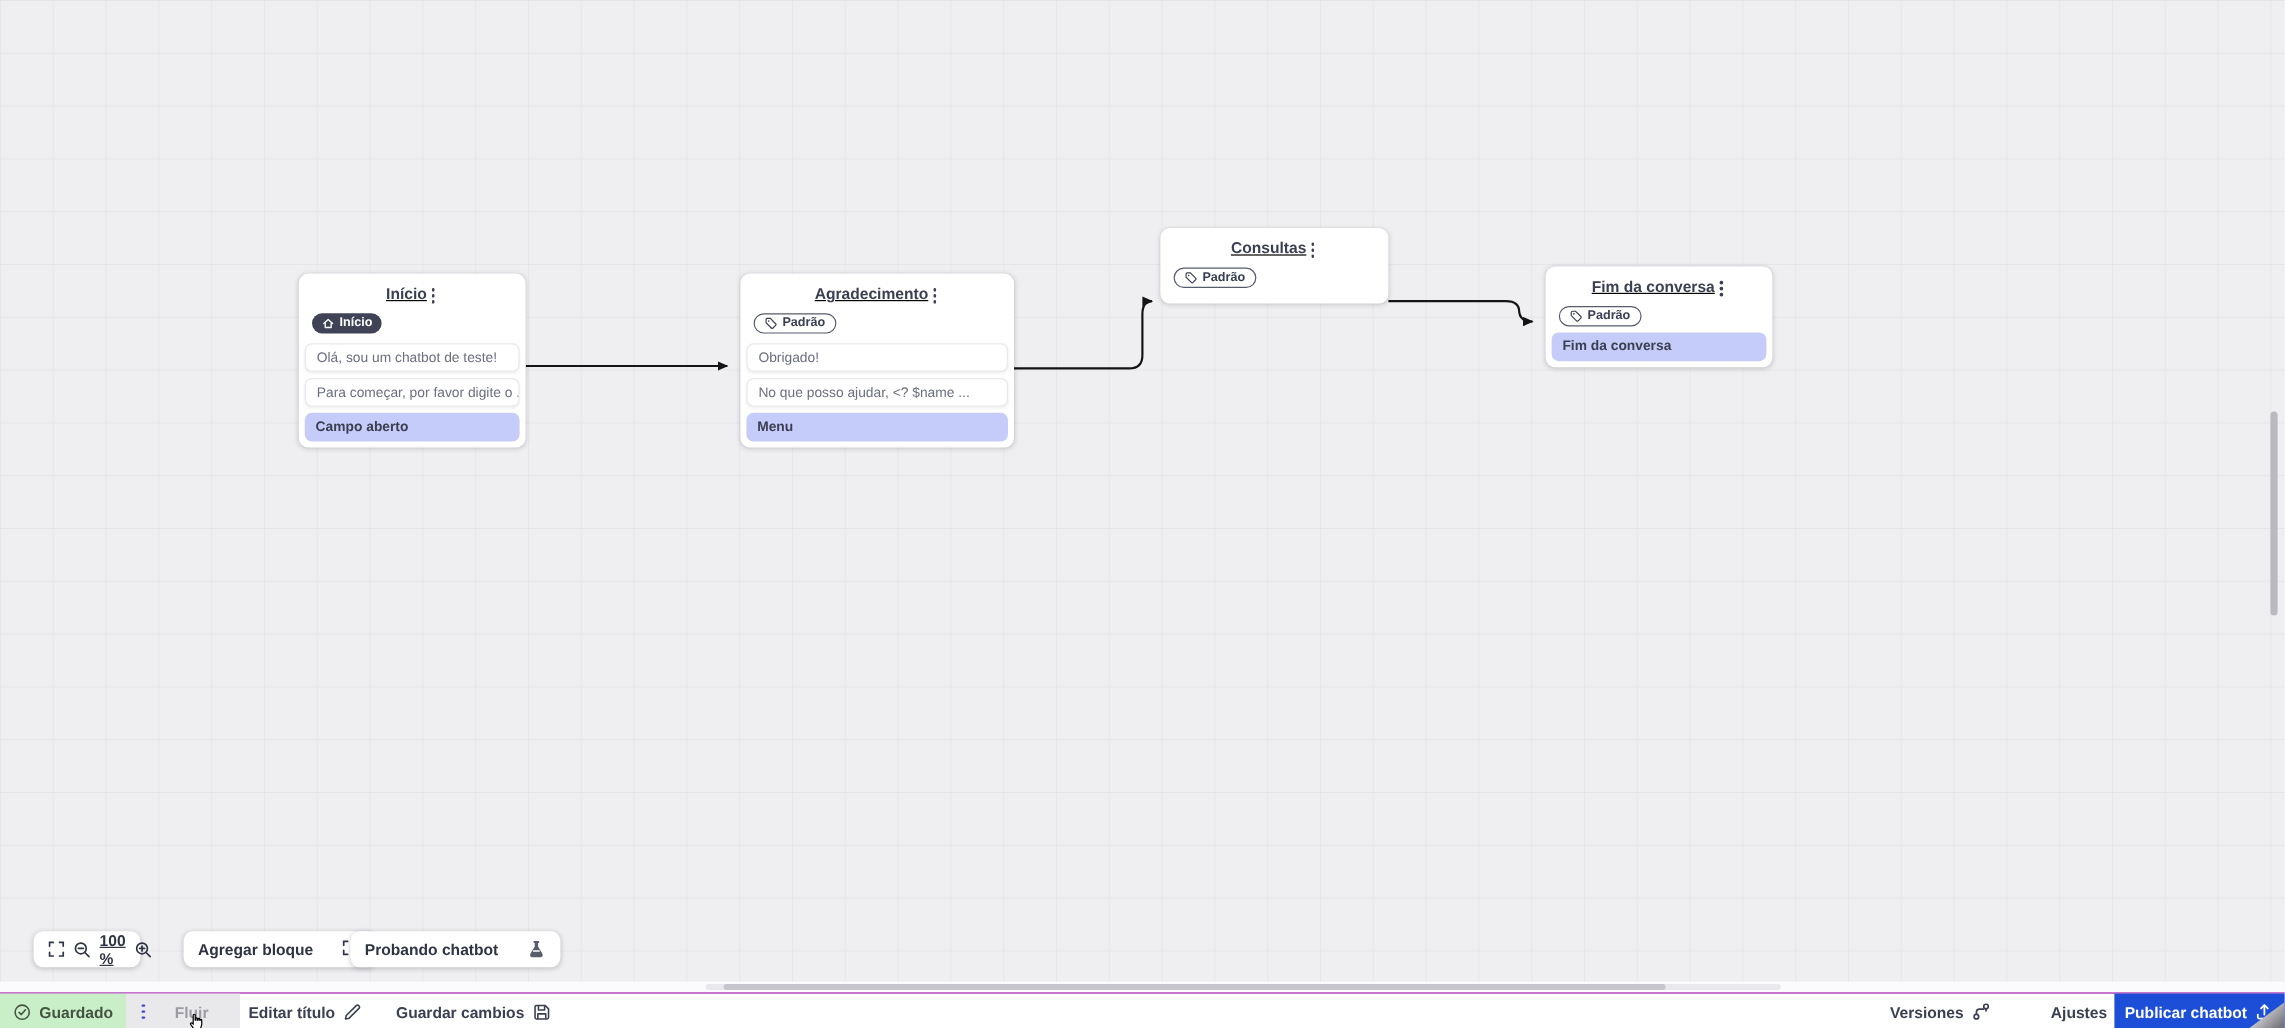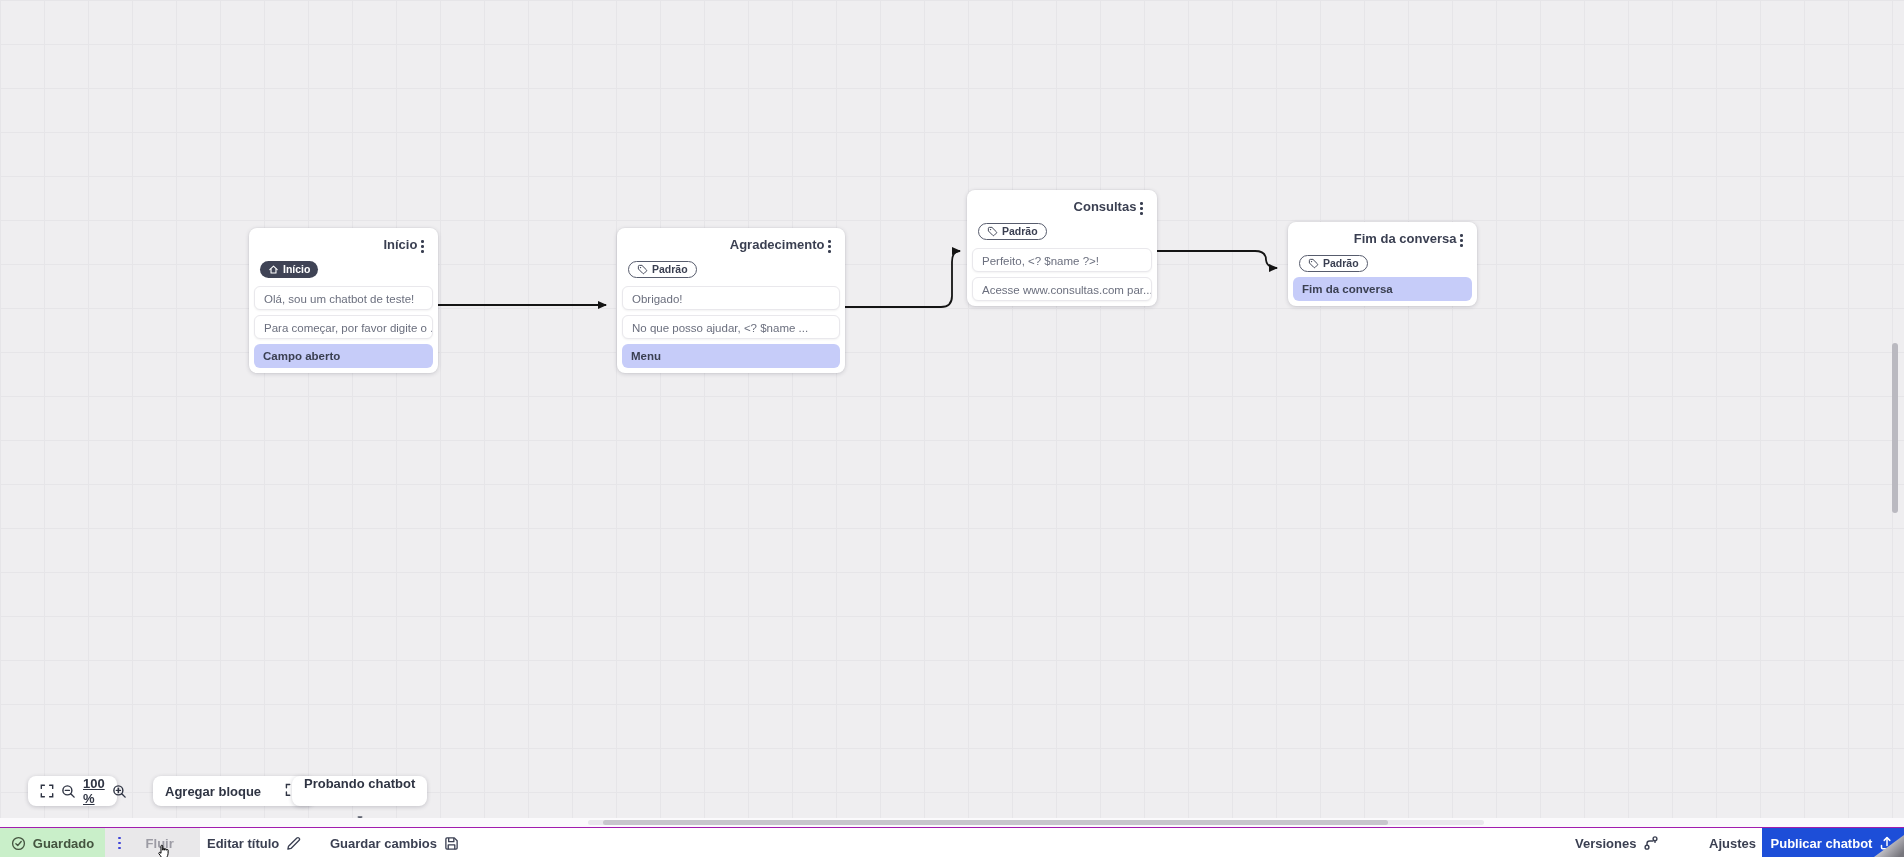--- a/index.html
+++ b/index.html
@@ -17,21 +17,21 @@
       linear-gradient(90deg, #e6e5e8 1px, transparent 1px);
     background-size:44px 44px;
   }
   .edges{position:absolute;left:0;top:0;pointer-events:none;}
   
   .node{
     position:absolute;background:#fff;border-radius:8px;
     box-shadow:0 1px 4px rgba(40,40,60,.18), 0 0 0 1px rgba(0,0,0,.02);
     padding:9px 5px 5px 5px;box-sizing:border-box;
   }
-  .node-head{display:flex;justify-content:flex-end;align-items:flex-start;padding:0 5px 0 6px;}
+  .node-head{display:flex;justify-content:center;align-items:flex-start;padding:0 5px 0 6px;text-decoration:underline;}
   .node-title{font-size:13px;font-weight:700;color:#3a3f51;line-height:15px;}
   .kebab{display:flex;flex-direction:column;gap:2.5px;padding:2px 4px;cursor:pointer;margin-top:1px;}
   .kebab i{width:2.6px;height:2.6px;border-radius:50%;background:#3a3f51;display:block;}
   .badge{
     display:inline-flex;align-items:center;gap:4px;height:17px;border-radius:9px;
     padding:0 8px;margin:6px 0 8px 6px;font-size:10.5px;font-weight:700;box-sizing:border-box;
   }
   .badge-dark{background:#3f4355;color:#fff;}
   .badge-outline{background:#fff;color:#3a3f51;border:1.2px solid #575c6d;}
   .rows{display:flex;flex-direction:column;gap:5px;}
@@ -161,24 +161,20 @@
     </div>
     <div class="badge badge-outline">
       <span class="icn">
         <svg width="11" height="11" viewBox="0 0 16 16">
             <path d="M2 3.5 Q2 2 3.5 2 H7.2 L13.6 8.4 Q14.6 9.4 13.6 10.4 L10.4 13.6 Q9.4 14.6 8.4 13.6 L2 7.2 Z" fill="none" stroke="#3a3f51" stroke-width="1.4"></path>
             <circle cx="5.2" cy="5.2" r="1" fill="#3a3f51"></circle>
           </svg>
       </span>
       <span>Padrão</span>
     </div>
-    <div class="rows">
-      <div class="row row-message">Perfeito, &lt;? $name ?&gt;!</div>
-      <div class="row row-message">Acesse www.consultas.com par...</div>
-    </div>
   </div>
 
   <div class="node" style="left:1288px;top:222px;width:189px;">
     <div class="node-head">
       <span class="node-title">Fim da conversa</span>
       <span class="kebab">
           <i></i>
           <i></i>
           <i></i>
         </span>
@@ -232,21 +228,21 @@
             <path d="M1.5 5V1.5H5"></path>
             <path d="M9.5 1.5H13V5"></path>
             <path d="M1.5 9.5V13H5"></path>
           </g>
           <circle cx="12.5" cy="12.5" r="4.4" fill="#565b6b"></circle>
           <path d="M12.5 10.4v4.2 M10.4 12.5h4.2" stroke="#fff" stroke-width="1.4" stroke-linecap="round"></path>
         </svg>
     </span>
   </div>
 
-  <div class="pill" style="left:292px;flex-direction:column;">
+  <div class="pill" style="left:292px;">
     <span>Probando chatbot</span>
     <span class="icn">
       <svg width="16" height="16" viewBox="0 0 16 16">
           <path d="M5.7 1.2 h4.6 v1.6 h-.9 v3 l3.5 5.7 c.9 1.5-.1 3.3-1.8 3.3 H4.9 c-1.7 0-2.7-1.8-1.8-3.3 l3.5-5.7 v-3 h-.9 z" fill="#5a5e6b"></path>
           <path d="M5.2 9.5 h5.6" stroke="#fff" stroke-width="1.1"></path>
         </svg>
     </span>
   </div>
 </div>
 

